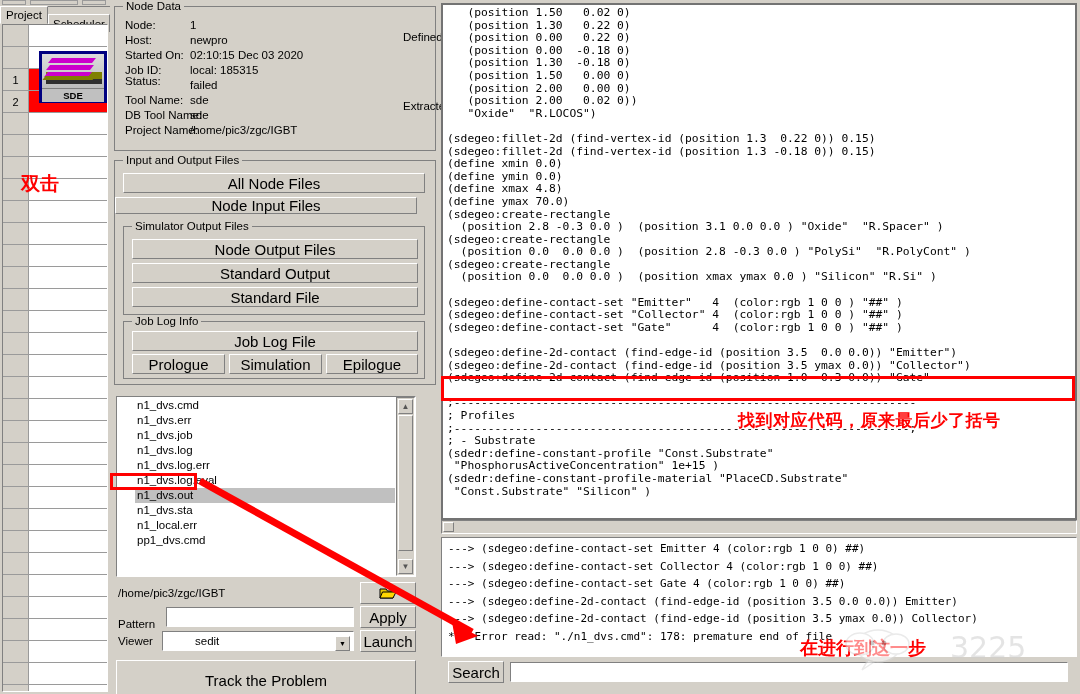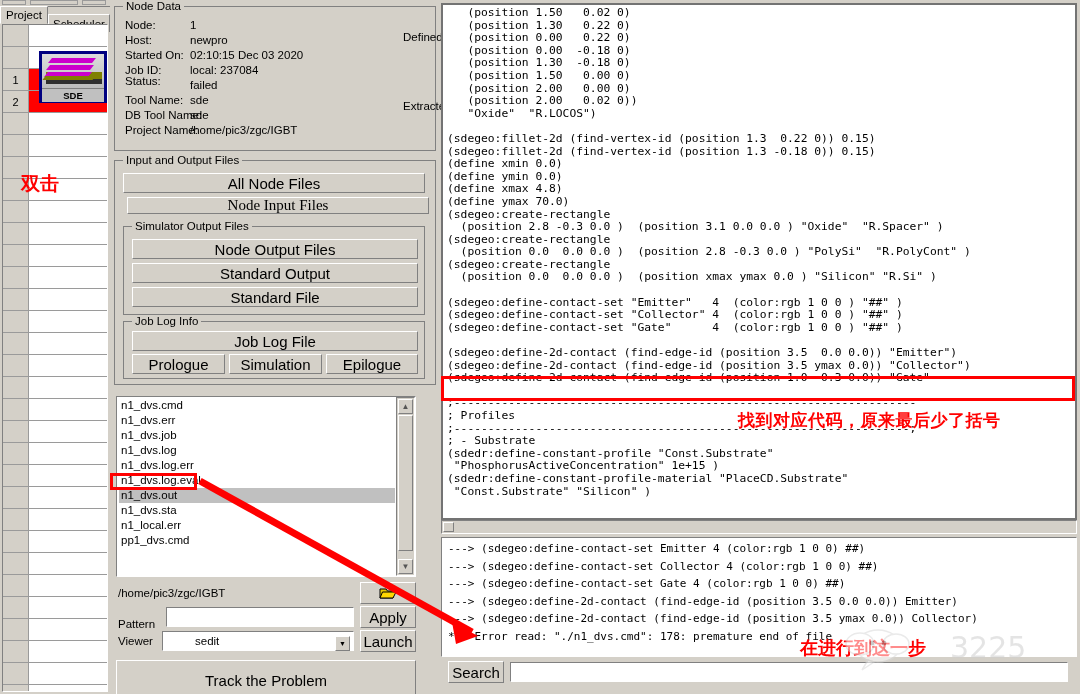--- a/index.html
+++ b/index.html
@@ -97,21 +97,21 @@
   .nd-right{left:288px;color:#000;}
 
   #grp-io{left:4px;top:160px;width:322px;height:225px;}
   #grp-sim{left:8px;top:65px;width:302px;height:89px;}
   #grp-job{left:8px;top:160px;width:302px;height:58px;}
 
   #filelist{
     position:absolute;left:6px;top:396px;width:300px;height:181px;
   }
   #filelist .inner{position:absolute;left:0;top:0;right:20px;bottom:0;background:#fff;overflow:hidden;padding:1px 0 0 2px;box-sizing:border-box;}
-  .fl-item{height:15px;line-height:15px;font-size:11.5px;padding-left:2px;white-space:nowrap;}
+  .fl-item{height:15px;line-height:15px;font-size:11.5px;padding-left:2px;white-space:nowrap;margin-left:16px;}
   .fl-item.sel{background:#c0c0c0;}
   .vscroll{
     position:absolute;right:0;top:0;width:19px;bottom:0;background:#d4d0c8;
     border-top:1px solid #808080;border-left:1px solid #808080;
     border-right:1px solid #fff;border-bottom:1px solid #fff;box-sizing:border-box;
   }
   .vscroll .arrow{
     position:absolute;left:1px;width:15px;height:15px;background:#d4d0c8;
     border-top:1px solid #fff;border-left:1px solid #fff;
     border-right:1px solid #808080;border-bottom:1px solid #808080;box-sizing:border-box;
@@ -339,21 +339,21 @@
     <div class="group" id="grp-nodedata">
       <span class="glabel">Node Data</span>
       <div id="nd-fields">
           <div class="nd-row nd-k" style="top:12px">Node:</div>
           <div class="nd-row nd-v" style="top:12px">1</div>
           <div class="nd-row nd-k" style="top:27px">Host:</div>
           <div class="nd-row nd-v" style="top:27px">newpro</div>
           <div class="nd-row nd-k" style="top:42px">Started On:</div>
           <div class="nd-row nd-v" style="top:42px">02:10:15 Dec 03 2020</div>
           <div class="nd-row nd-k" style="top:57px">Job ID:</div>
-          <div class="nd-row nd-v" style="top:57px">local: 237084</div>
+          <div class="nd-row nd-v" style="top:57px">local: 185315</div>
           <div class="nd-row nd-k" style="top:68px">Status:</div>
           <div class="nd-row nd-v" style="top:72px">failed</div>
           <div class="nd-row nd-k" style="top:87px">Tool Name:</div>
           <div class="nd-row nd-v" style="top:87px">sde</div>
           <div class="nd-row nd-k" style="top:102px">DB Tool Name:</div>
           <div class="nd-row nd-v" style="top:102px">sde</div>
           <div class="nd-row nd-k" style="top:117px">Project Name:</div>
           <div class="nd-row nd-v" style="top:117px">/home/pic3/zgc/IGBT</div>
         </div>
       <div id="nd-rightlabels">
@@ -361,21 +361,21 @@
           <div class="nd-row nd-right" style="top:93px">Extracted Dat</div>
         </div>
     </div>
 
     <div class="group" id="grp-io">
       <span class="glabel">Input and Output Files</span>
 
       <div class="btn" style="position:absolute;left:8px;top:12px;width:302px;height:20px;">
         <span>All Node Files</span>
       </div>
-      <div class="btn" style="position:absolute;left:12px;top:36px;width:302px;height:17px;font-family:Liberation Serif, serif;">
+      <div class="btn" style="position:absolute;left:0;top:36px;width:302px;height:17px;">
         <span>Node Input Files</span>
       </div>
 
       <div class="group" id="grp-sim">
         <span class="glabel">Simulator Output Files</span>
         <div class="btn" style="position:absolute;left:8px;top:12px;width:286px;height:20px;">
           <span>Node Output Files</span>
         </div>
         <div class="btn" style="position:absolute;left:8px;top:36px;width:286px;height:20px;">
           <span>Standard Output</span>

